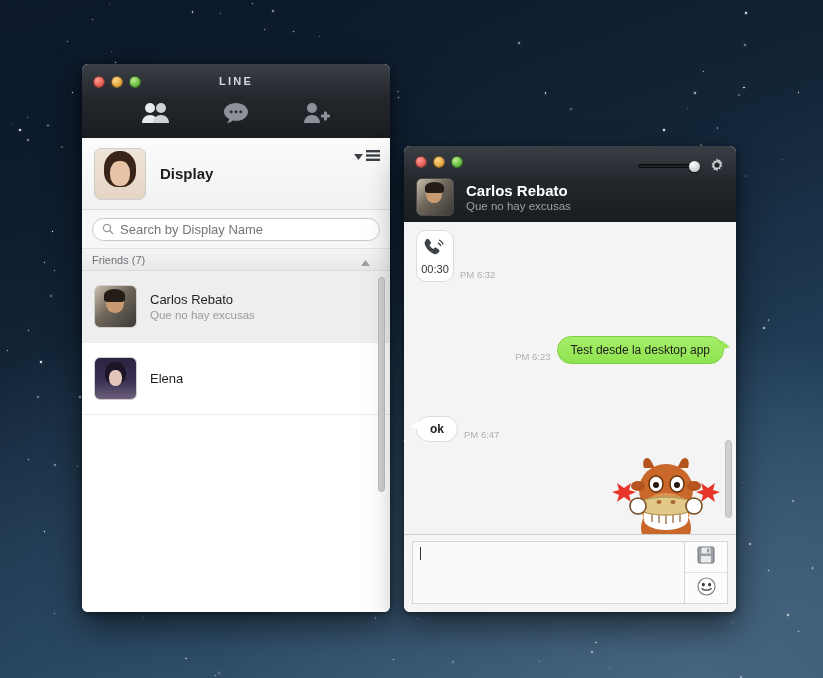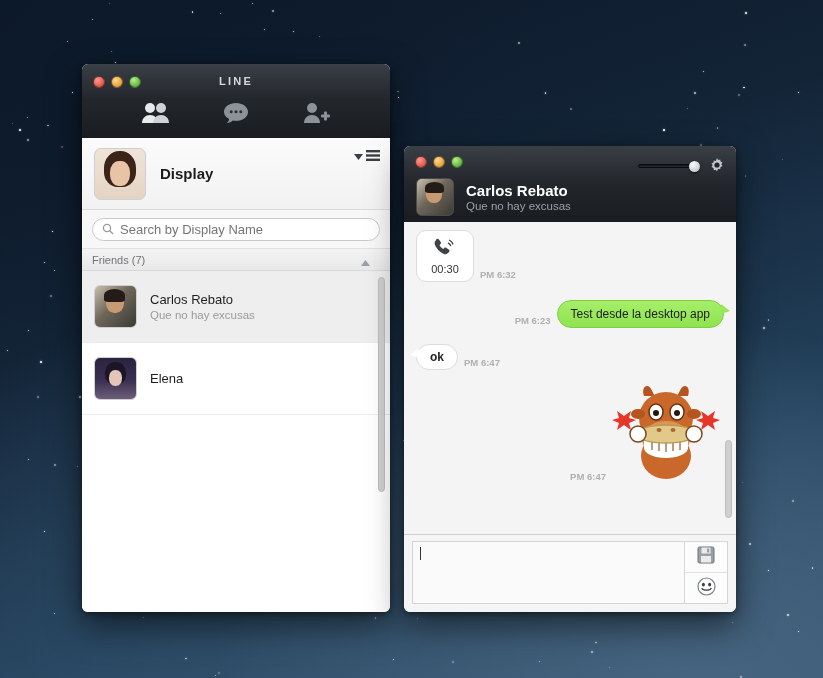--- a/index.html
+++ b/index.html
@@ -94,40 +94,40 @@
   #chat-gear { position: absolute; right: 11px; top: 11px; }
   #chat-peer { position: absolute; left: 12px; top: 32px; right: 12px; display: flex; align-items: center; }
   #chat-peer-avatar { width: 38px; height: 38px; border-radius: 6px; overflow: hidden; flex: none; border: 1px solid #4a4a4a; background: #6d6257; }
   #chat-peer-text { margin-left: 12px; }
   #chat-peer-name { font-size: 15px; font-weight: bold; color: #fff; }
   #chat-peer-status { font-size: 11.5px; color: #9aa0a6; margin-top: 1px; }
 
   #chat-body { position: relative; height: 312px; background: #f4f4f4; overflow: hidden; }
   .msg-row { display: flex; align-items: flex-end; padding: 0 12px; }
   .msg-row.out { justify-content: flex-end; }
-  .time { font-size: 9.5px; color: #b0b0b0; margin: 0 6px 2px 6px; white-space: nowrap; font-weight: bold; }
-  .bubble { position: relative; max-width: 205px; }
+  .time { font-size: 9.5px; color: #b0b0b0; margin: 0 6px 2px 6px; white-space: nowrap; }
+  .bubble { position: relative; max-width: 205px; margin-top: 36px; }
   .bubble-in {
     background: #fff; border: 1px solid #dcdcdc; border-radius: 14px;
     padding: 5px 13px; font-size: 12px; color: #222; font-weight: bold;
   }
   .bubble-out {
     background: linear-gradient(180deg,#a6ee6a,#8fe34f); border: 1px solid #7fcf45;
     border-radius: 14px; padding: 6px 13px; font-size: 12px; color: #1d1d1d;
   }
   .bubble-out:after {
     content: ""; position: absolute; right: -6px; top: 4px;
     border-left: 9px solid #98e75c; border-top: 7px solid transparent; border-bottom: 3px solid transparent;
   }
   .bubble-in:after {
     content: ""; position: absolute; left: -6px; top: 4px;
     border-right: 9px solid #fff; border-top: 7px solid transparent; border-bottom: 3px solid transparent;
   }
   #call-bubble {
-    width: 58px; height: 52px; background: #fff; border: 1px solid #dcdcdc; border-radius: 10px;
+    width: 38px; height: 52px; background: #fff; border: 1px solid #dcdcdc; border-radius: 10px;
     display: flex; flex-direction: column; align-items: center; justify-content: center; gap: 1px;
   }
   #call-duration { font-size: 11px; color: #333; }
   #sticker-row { display: flex; align-items: flex-end; justify-content: flex-end; padding: 0 16px; }
 
   #chat-input-bar {
     height: 78px; background: #f5f5f5; border-top: 1px solid #cfcfcf; display: flex;
   }
   #chat-input {
     flex: 1; margin: 6px 0 8px 8px; background: #fafafa; border: 1px solid #d6d6d6;

